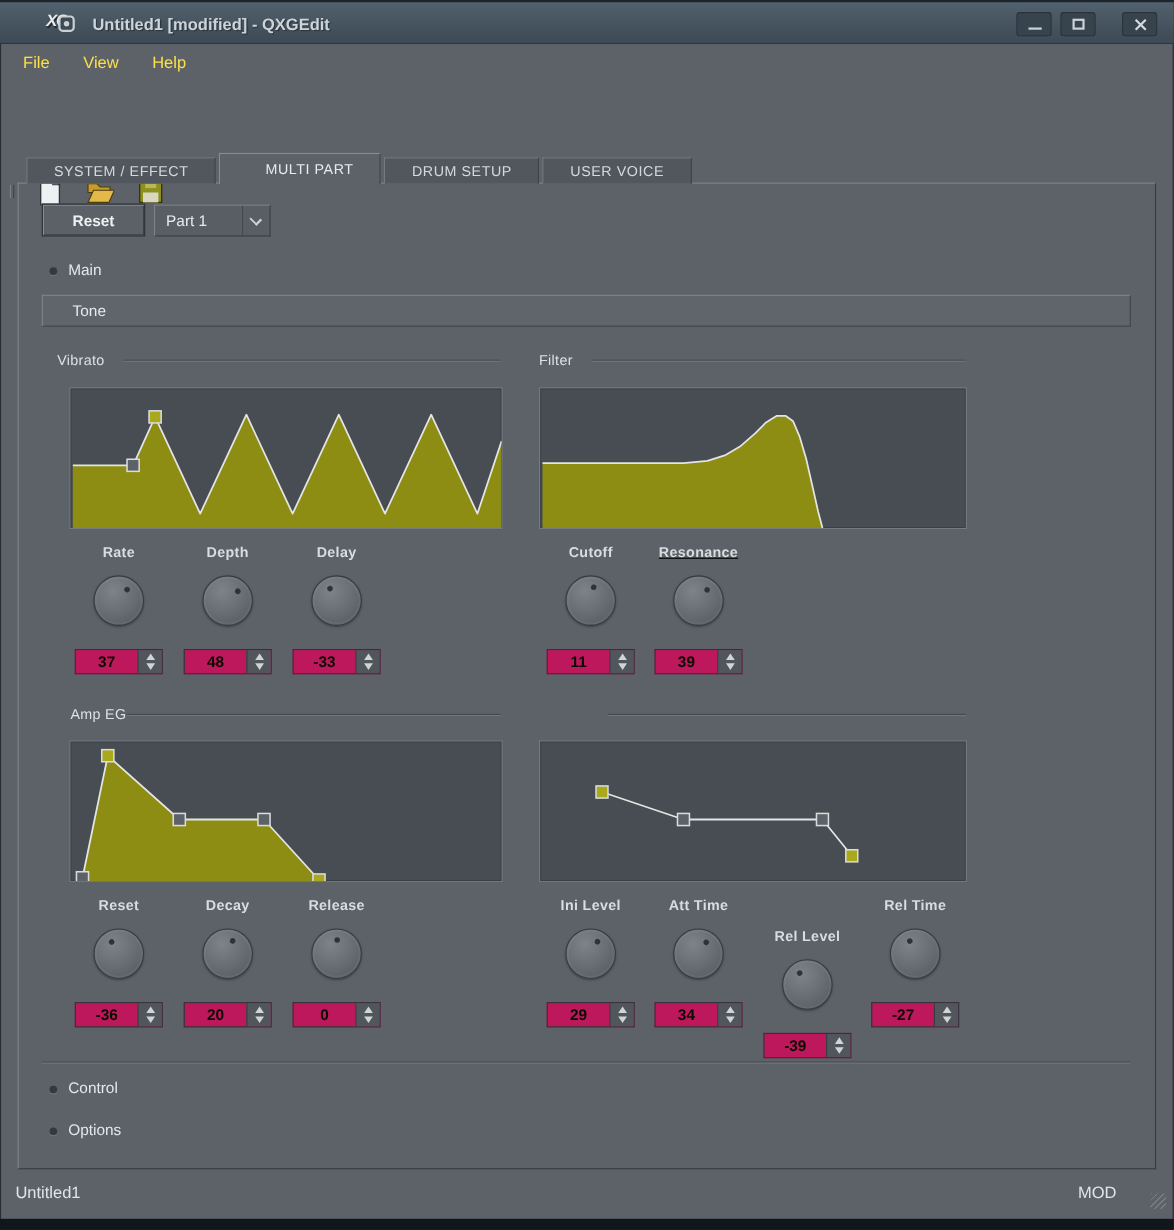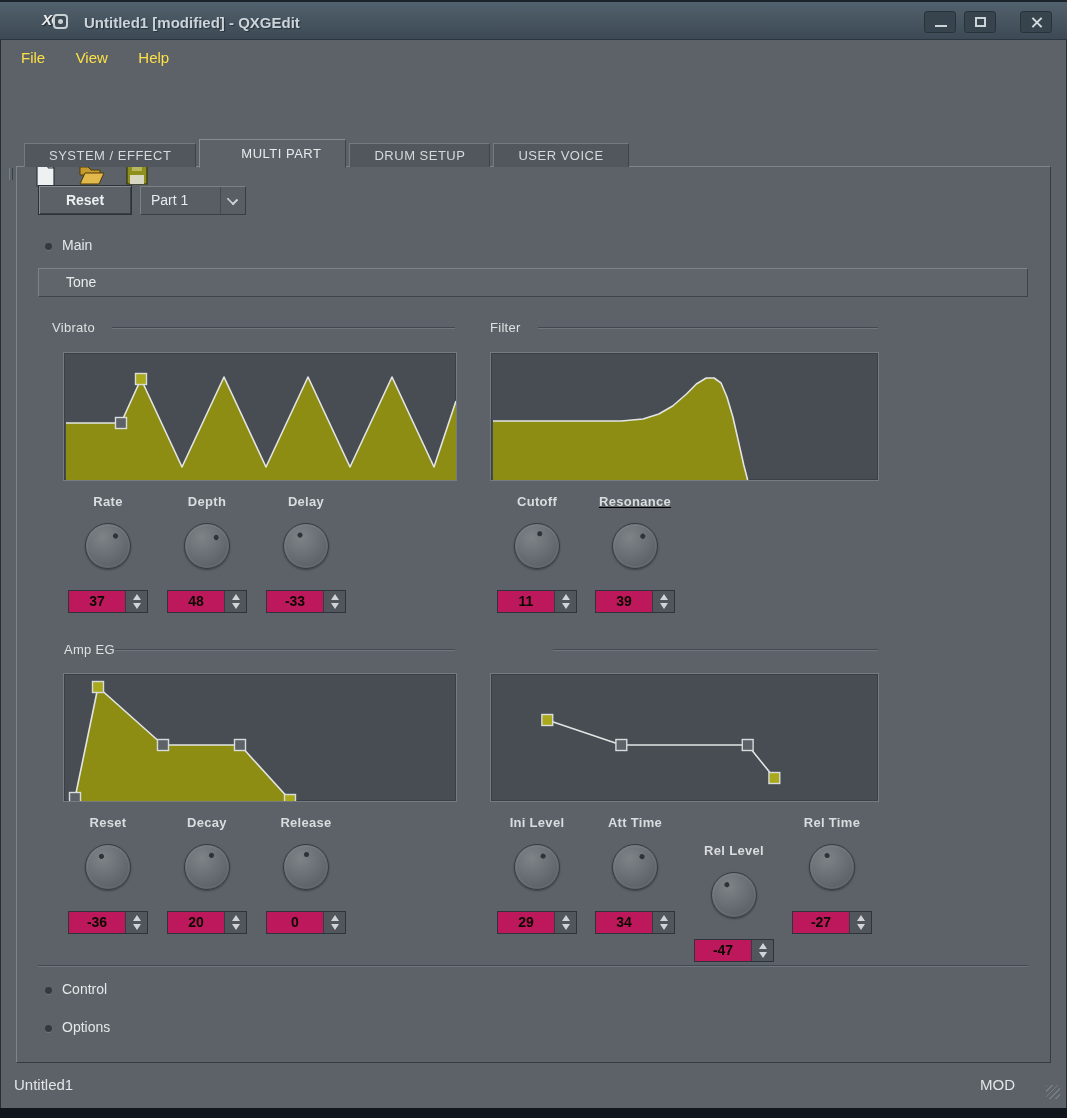--- a/index.html
+++ b/index.html
@@ -455,21 +455,21 @@
     </div>
   </div>
   <div class="cell" style="left:684px; top:843px;">
     <div class="knob-label">Rel Level</div>
     <div class="knob">
         <div class="knob-rot" style="transform: rotate(-36.5625deg);">
           <div class="knob-dot"></div>
         </div>
       </div>
     <div class="spinbox">
-      <span class="spin-val">-47</span>
+      <span class="spin-val">-39</span>
       <span class="spin-btns">
           <span class="arr up"></span>
           <span class="arr dn"></span>
         </span>
     </div>
   </div>
   <div class="cell" style="left:782px; top:815px;">
     <div class="knob-label">Rel Time</div>
     <div class="knob">
         <div class="knob-rot" style="transform: rotate(-25.3125deg);">

